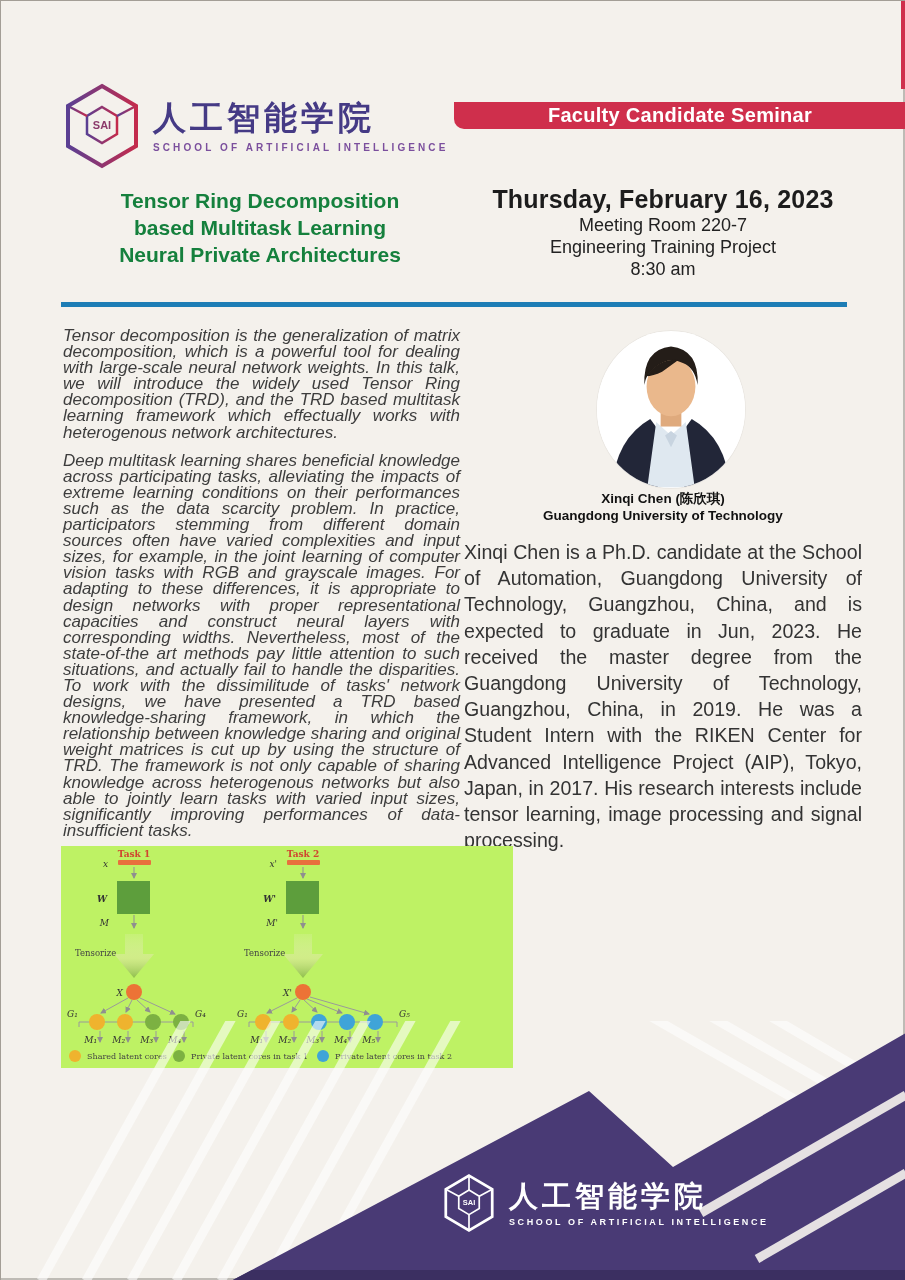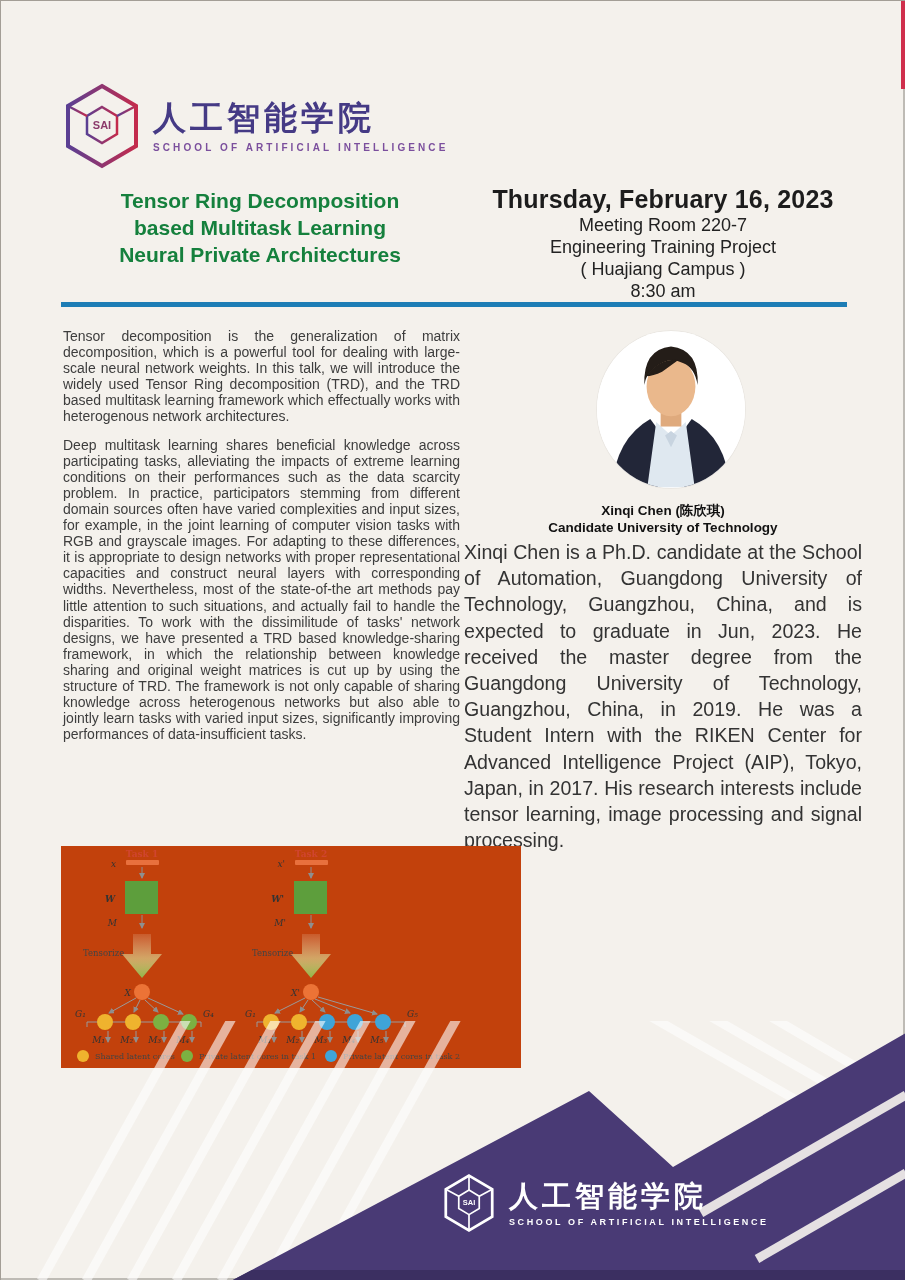--- a/index.html
+++ b/index.html
@@ -17,33 +17,33 @@
           text-align:center;line-height:27px;letter-spacing:.3px;}
   .edge-strip{position:absolute;right:0;top:0;width:5px;height:88px;background:#cf2f4c;}
   
   .talk-title{position:absolute;left:58px;top:186px;width:402px;text-align:center;
               font-size:21px;font-weight:bold;color:#15803d;line-height:27px;}
   .date-box{position:absolute;left:463px;top:184px;width:398px;text-align:center;color:#1c1c1c;}
   .date-line{font-size:25px;font-weight:bold;letter-spacing:.2px;}
   .venue-line{font-size:18px;line-height:22px;color:#222;}
   .divider{position:absolute;left:60px;top:301px;width:786px;height:5px;background:#1d7db5;}
   
-  .abstract{position:absolute;left:62px;top:327px;width:397px;font-size:14px;line-height:16.1px;
-            color:#3d3d3d;text-align:justify;}
+  .abstract{position:absolute;left:62px;top:327px;width:397px;font-size:17px;line-height:16.1px;
+            color:#3d3d3d;text-align:justify;font-style:italic;}
   .abstract p{margin:0 0 12px 0;}
   
   .photo{position:absolute;left:596px;top:330px;width:148px;height:157px;border-radius:50%;
          background:#ffffff;overflow:hidden;box-shadow:0 0 0 1px rgba(0,0,0,.04);}
-  .caption{position:absolute;left:463px;top:489px;width:398px;text-align:center;color:#111;margin-top:12px;}
+  .caption{position:absolute;left:463px;top:489px;width:398px;text-align:center;color:#111;}
   .cap-name{font-size:13.5px;font-weight:bold;}
   .cap-aff{font-size:13.5px;font-weight:bold;}
   .bio{position:absolute;left:463px;top:538px;width:398px;font-size:19.6px;line-height:26.2px;
        color:#333;text-align:justify;}
   
-  .figure{position:absolute;left:60px;top:845px;width:452px;height:222px;background:#c2410c;padding-left:8px;}
+  .figure{position:absolute;left:60px;top:845px;width:452px;height:222px;background:#bef264;}
   .figure svg{display:block;}
   .task-title{font-size:9px;font-weight:bold;fill:#d0452f;}
   .mlabel{font-size:9px;font-style:italic;fill:#333;}
   .tens{font-size:8.5px;fill:#444;}
   .leg{font-size:8px;fill:#444;}
   
   .footer-svg{position:absolute;left:0;top:1020px;width:905px;height:260px;}
   .footer-logo{position:absolute;left:440px;top:1170px;display:flex;align-items:center;}
   .f-icon{width:56px;height:64px;}
   .f-text{margin-left:12px;}
@@ -70,33 +70,33 @@
       <line x1="7" y1="25" x2="26" y2="35" stroke="url(#lg1)" stroke-width="2.5"></line>
       <line x1="75" y1="25" x2="56" y2="35" stroke="url(#lg1)" stroke-width="2.5"></line>
       <text x="41" y="48" text-anchor="middle" font-size="11" font-weight="bold" fill="#8c3a6b">SAI</text>
     </svg>
     <div class="logo-text">
       <div class="logo-cn">人工智能学院</div>
       <div class="logo-en">SCHOOL OF ARTIFICIAL INTELLIGENCE</div>
     </div>
   </div>
 
+  <div class="banner">Faculty Candidate Seminar</div>
   <div class="edge-strip"></div>
 
   <div class="talk-title">
     <div>Tensor Ring Decomposition</div>
     <div>based Multitask Learning</div>
     <div>Neural Private Architectures</div>
   </div>
 
   <div class="date-box">
     <div class="date-line">Thursday, February 16, 2023</div>
     <div class="venue-line">Meeting Room 220-7</div>
     <div class="venue-line">Engineering Training Project</div>
-    <div class="venue-line">( Huajiang Campus )</div>
     <div class="venue-line">8:30 am</div>
   </div>
 
   <div class="divider"></div>
 
   <div class="abstract">
     <p>Tensor decomposition is the generalization of matrix decomposition, which is a powerful tool for dealing with large-scale neural network weights. In this talk, we will introduce the widely used Tensor Ring decomposition (TRD), and the TRD based multitask learning framework which effectually works with heterogenous network architectures.</p>
     <p>Deep multitask learning shares beneficial knowledge across participating tasks, alleviating the impacts of extreme learning conditions on their performances such as the data scarcity problem. In practice, participators stemming from different domain sources often have varied complexities and input sizes, for example, in the joint learning of computer vision tasks with RGB and grayscale images. For adapting to these differences, it is appropriate to design networks with proper representational capacities and construct neural layers with corresponding widths. Nevertheless, most of the state-of-the art methods pay little attention to such situations, and actually fail to handle the disparities. To work with the dissimilitude of tasks' network designs, we have presented a TRD based knowledge-sharing framework, in which the relationship between knowledge sharing and original weight matrices is cut up by using the structure of TRD. The framework is not only capable of sharing knowledge across heterogenous networks but also able to jointly learn tasks with varied input sizes, significantly improving performances of data-insufficient tasks.</p>
   </div>
 
@@ -109,21 +109,21 @@
       <polygon points="46,70 50,78 54,70 50,67" fill="#c8d4e0"></polygon>
       <rect x="43" y="50" width="14" height="14" fill="#dfaa7d"></rect>
       <ellipse cx="50" cy="37" rx="16.5" ry="20" fill="#eab88c"></ellipse>
       <path d="M32,36 Q31,12 50,10 Q69,12 68,36 Q66,24 58,21 Q48,16 38,25 Q33,29 32,36 Z" fill="#241d18"></path>
       <path d="M33,30 Q42,18 55,19 Q48,24 44,27 Q38,30 33,30 Z" fill="#241d18"></path>
     </svg>
   </div>
 
   <div class="caption">
     <div class="cap-name">Xinqi Chen (陈欣琪)</div>
-    <div class="cap-aff">Candidate University of Technology</div>
+    <div class="cap-aff">Guangdong University of Technology</div>
   </div>
 
   <div class="bio">Xinqi Chen is a Ph.D. candidate at the School of Automation, Guangdong University of Technology, Guangzhou, China, and is expected to graduate in Jun, 2023. He received the master degree from the Guangdong University of Technology, Guangzhou, China, in 2019. He was a Student Intern with the RIKEN Center for Advanced Intelligence Project (AIP), Tokyo, Japan, in 2017. His research interests include tensor learning, image processing and signal processing.</div>
 
   <div class="figure">
     <svg viewBox="0 0 400 222" width="400" height="222" font-family="DejaVu Serif, serif">
       <defs>
         <marker id="ah" markerWidth="6" markerHeight="6" refX="5" refY="3" orient="auto">
           <path d="M0,0 L6,3 L0,6 Z" fill="#8f8f8f"></path>
         </marker>

